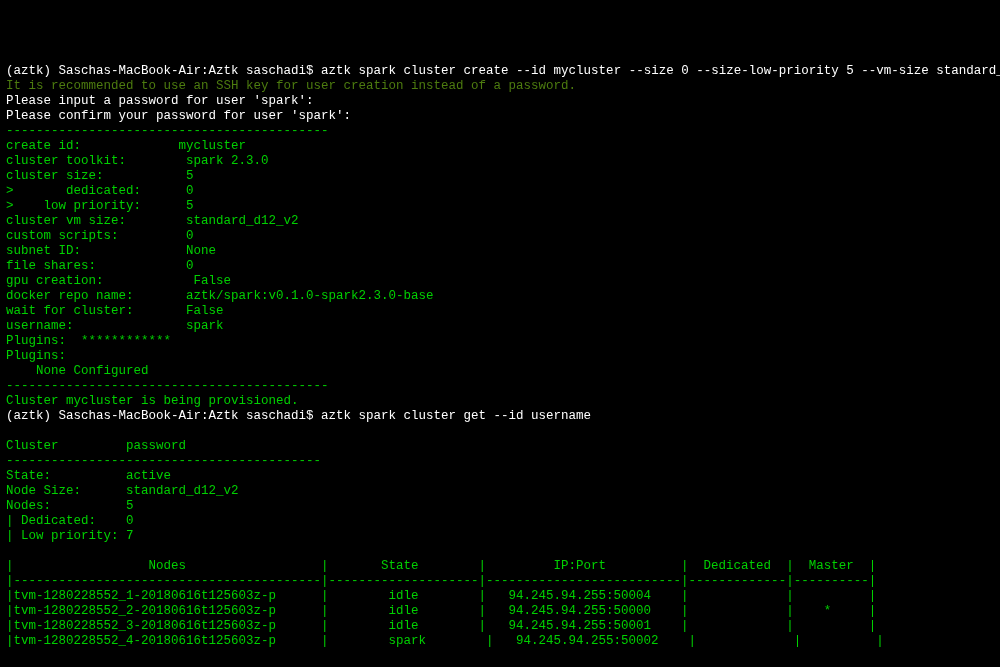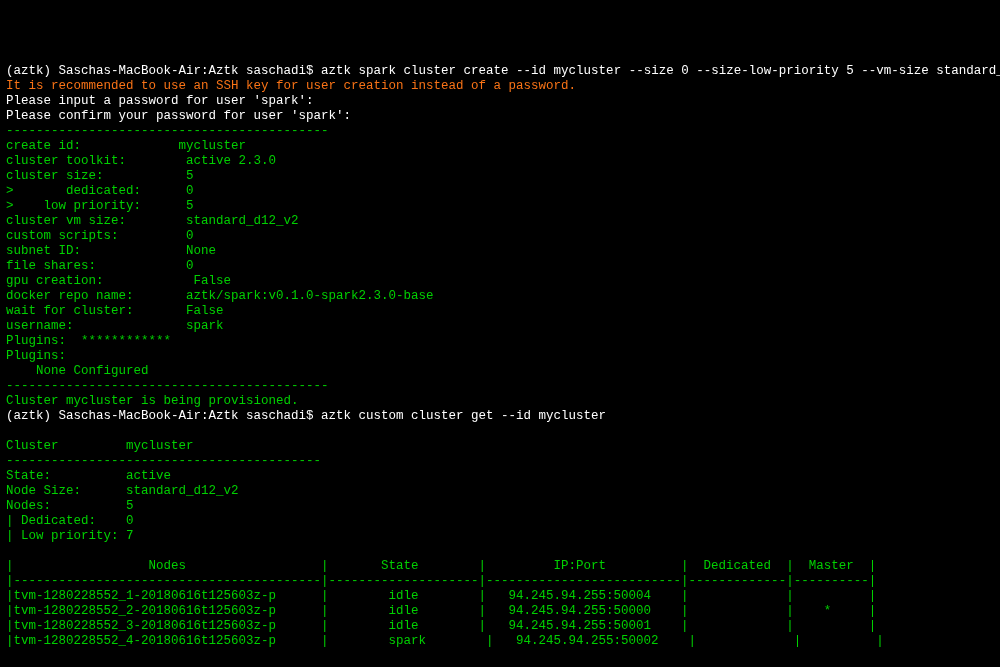--- a/index.html
+++ b/index.html
@@ -16,57 +16,57 @@
       padding: 4px 6px;
       width: 1000px;
       height: 667px;
       overflow: hidden;
       white-space: pre;
     }
     .prompt-white {
       color: #ffffff;
     }
     .yellow {
-      color: #f97316;
+      color: #4d7c0f;
     }
     .green {
       color: #00d000;
     }
   </style>
 </head>
 <body>
 
 
 
 <div><span class="prompt-white"><span>(aztk) Saschas-MacBook-Air:Aztk saschadi$</span> <span>aztk spark cluster create --id mycluster --size 0 --size-low-priority 5 --vm-size standard_d12_v2</span></span>
 <span class="yellow">It is recommended to use an SSH key for user creation instead of a password.</span>
 <span class="prompt-white">Please input a password for user 'spark':</span>
 <span class="prompt-white">Please confirm your password for user 'spark':</span>
 <span class="green">-------------------------------------------</span>
 <span class="green"><span>create id:         </span>    <span>mycluster</span></span>
-<span class="green"><span>cluster toolkit:    </span>    <span>active 2.3.0</span></span>
+<span class="green"><span>cluster toolkit:    </span>    <span>spark 2.3.0</span></span>
 <span class="green"><span>cluster size:       </span>    <span>5</span></span>
 <span class="green"><span>&gt;       dedicated:  </span>    <span>0</span></span>
 <span class="green"><span>&gt;    low priority:  </span>    <span>5</span></span>
 <span class="green"><span>cluster vm size:    </span>    <span>standard_d12_v2</span></span>
 <span class="green"><span>custom scripts:     </span>    <span>0</span></span>
 <span class="green"><span>subnet ID:          </span>    <span>None</span></span>
 <span class="green"><span>file shares:        </span>    <span>0</span></span>
 <span class="green"><span>gpu creation:        </span>    <span>False</span></span>
 <span class="green"><span>docker repo name:   </span>    <span>aztk/spark:v0.1.0-spark2.3.0-base</span></span>
 <span class="green"><span>wait for cluster:   </span>    <span>False</span></span>
 <span class="green"><span>username:           </span>    <span>spark</span></span>
 <span class="green">Plugins:  ************</span>
 <span class="green">Plugins:</span>
 <span class="green">    None Configured</span>
 <span class="green">-------------------------------------------</span>
 <span class="green">Cluster mycluster is being provisioned.</span>
-<span class="prompt-white"><span>(aztk) Saschas-MacBook-Air:Aztk saschadi$</span> <span>aztk custom cluster get --id mycluster</span></span>
+<span class="prompt-white"><span>(aztk) Saschas-MacBook-Air:Aztk saschadi$</span> <span>aztk spark cluster get --id username</span></span>
 
-<span class="green">Cluster         mycluster</span>
+<span class="green">Cluster         password</span>
 <span class="green">------------------------------------------</span>
 <span class="green">State:          active</span>
 <span class="green">Node Size:      standard_d12_v2</span>
 <span class="green">Nodes:          5</span>
 <span class="green">| Dedicated:    0</span>
 <span class="green">| Low priority: 7</span>
 
 <span class="green">|                  Nodes                  |       State        |         IP:Port          |  Dedicated  |  Master  |</span>
 <span class="green">|-----------------------------------------|--------------------|--------------------------|-------------|----------|</span>
 <span class="green">|tvm-1280228552_1-20180616t125603z-p      |        idle        |   94.245.94.255:50004    |             |          |</span>

